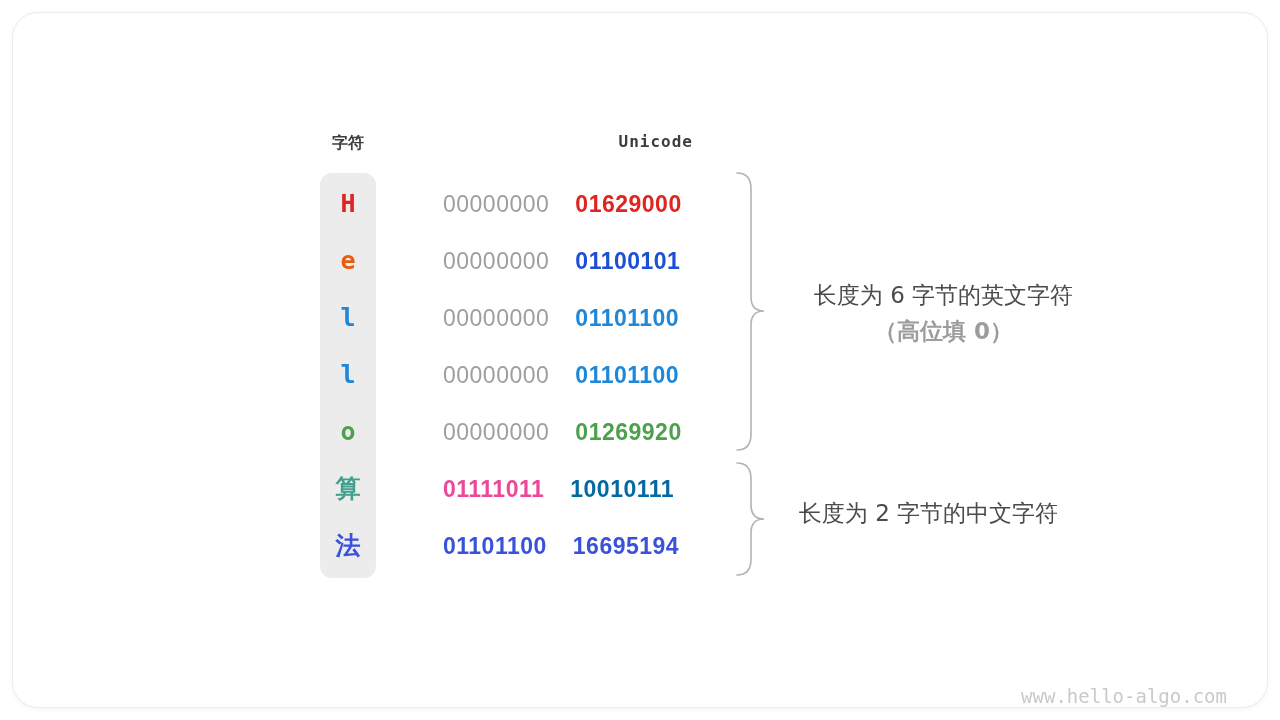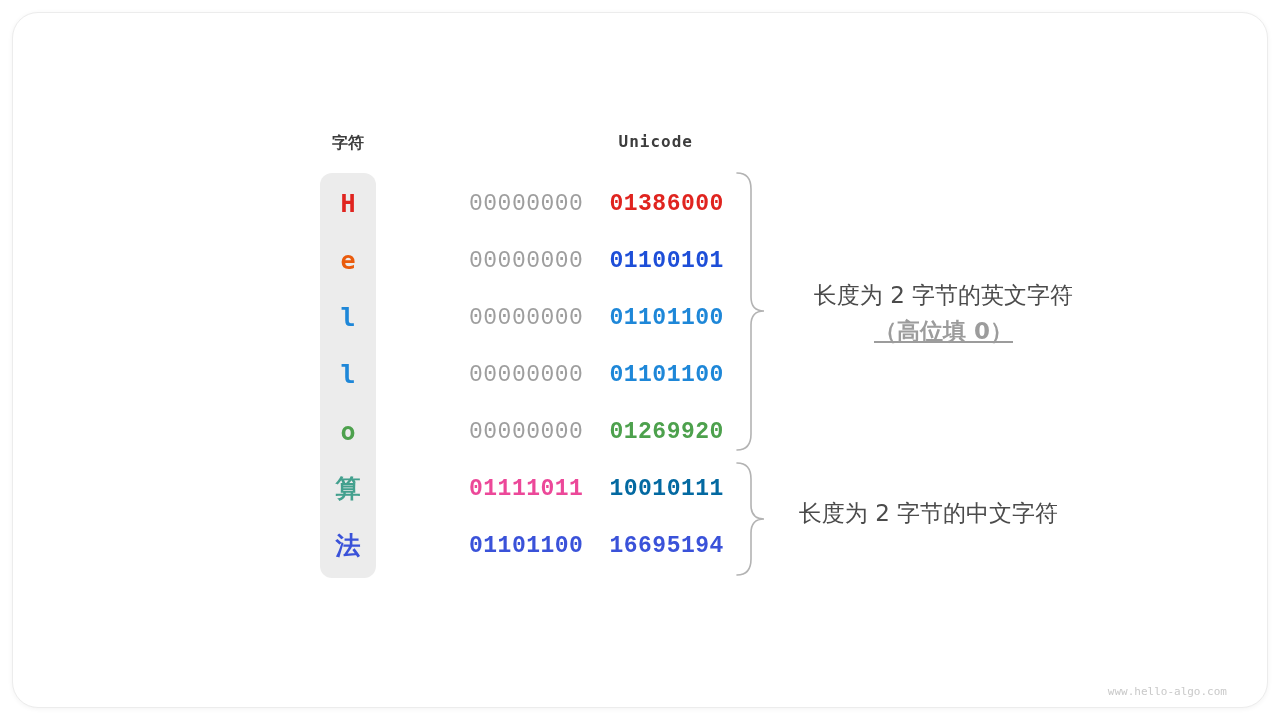--- a/index.html
+++ b/index.html
@@ -44,45 +44,44 @@
     line-height: 32px; text-align: center;
     font-family: "DejaVu Sans Mono", "DejaVu Sans", monospace, sans-serif;
     font-weight: bold;
     font-size: 25px;
   }
   
   .bin-row {
     position: absolute;
     left: 430px; height: 28px;
     display: flex; gap: 26px;
-    font-family: Liberation Mono, monospace;
+    font-family: Liberation Sans, sans-serif;
     font-size: 23px; line-height: 28px;
     letter-spacing: 0.5px;
-    margin-left: 26px;
   }
   .byte { font-weight: normal; }
   .byte.bold { font-weight: bold; }
   
   .brace-layer { position: absolute; left: 0; top: 0; width: 1280px; height: 720px; pointer-events: none; }
   
   .annotation {
     position: absolute;
     text-align: center;
     font-size: 23px;
     line-height: 36px;
   }
   .ann-english { left: 758px; top: 264px; width: 345px; }
   .ann-chinese { left: 743px; top: 482px; width: 345px; }
-  .ann-line2 { font-weight: bold; text-decoration: underline; }
+  .ann-line2 { font-weight: bold; }
   
   .watermark {
     position: absolute;
     right: 40px; top: 672px;
     font-family: "DejaVu Sans Mono", monospace;
-    font-size: 11px;
+    font-size: 19px;
   }
 </style>
 </head>
 <body>
 
 <div class="card">
 
   <div class="col-header hdr-char" style="color: rgb(61, 61, 61);">字符</div>
   <div class="col-header hdr-unicode" style="color: rgb(61, 61, 61);">Unicode</div>
 
@@ -91,21 +90,21 @@
   <div class="char-cell" style="top: 175px; color: rgb(224, 36, 31);">H</div>
   <div class="char-cell" style="top: 232px; color: rgb(234, 91, 12);">e</div>
   <div class="char-cell" style="top: 289px; color: rgb(30, 135, 216);">l</div>
   <div class="char-cell" style="top: 346px; color: rgb(30, 135, 216);">l</div>
   <div class="char-cell" style="top: 403px; color: rgb(77, 161, 77);">o</div>
   <div class="char-cell" style="top: 460px; color: rgb(67, 160, 142);">算</div>
   <div class="char-cell" style="top: 517px; color: rgb(58, 82, 217);">法</div>
 
   <div class="bin-row" style="top:177px">
     <span class="byte" style="color: rgb(158, 158, 158);">00000000</span>
-    <span class="byte bold" style="color: rgb(224, 36, 31);">01386000</span>
+    <span class="byte bold" style="color: rgb(224, 36, 31);">01629000</span>
   </div>
   <div class="bin-row" style="top:234px">
     <span class="byte" style="color: rgb(158, 158, 158);">00000000</span>
     <span class="byte bold" style="color: #1d4ed8;">01100101</span>
   </div>
   <div class="bin-row" style="top:291px">
     <span class="byte" style="color: rgb(158, 158, 158);">00000000</span>
     <span class="byte bold" style="color: rgb(30, 135, 216);">01101100</span>
   </div>
   <div class="bin-row" style="top:348px">
@@ -124,21 +123,21 @@
     <span class="byte bold" style="color: rgb(58, 82, 217);">01101100</span>
     <span class="byte bold" style="color: rgb(58, 82, 217);">16695194</span>
   </div>
 
   <svg class="brace-layer" viewBox="0 0 1280 720">
     <path class="brace" fill="none" stroke-width="1.6" stroke-linecap="round" d="M 724 160 Q 738 160 738 176 L 738 284 Q 738 298 751 298 Q 738 298 738 312 L 738 421 Q 738 437 724 437" stroke="#b3b3b3"></path>
     <path class="brace" fill="none" stroke-width="1.6" stroke-linecap="round" d="M 724 450 Q 738 450 738 466 L 738 492 Q 738 506 751 506 Q 738 506 738 520 L 738 546 Q 738 562 724 562" stroke="#b3b3b3"></path>
   </svg>
 
   <div class="annotation ann-english">
-    <div style="color: rgb(75, 75, 75);">长度为 2 字节的英文字符</div>
+    <div style="color: rgb(75, 75, 75);">长度为 6 字节的英文字符</div>
     <div class="ann-line2" style="color: rgb(156, 156, 156);">（高位填 0）</div>
   </div>
   <div class="annotation ann-chinese">
     <div style="color: rgb(75, 75, 75);">长度为 2 字节的中文字符</div>
   </div>
 
   <div class="watermark" style="color: rgb(201, 201, 201);">www.hello-algo.com</div>
 
 </div>
 

